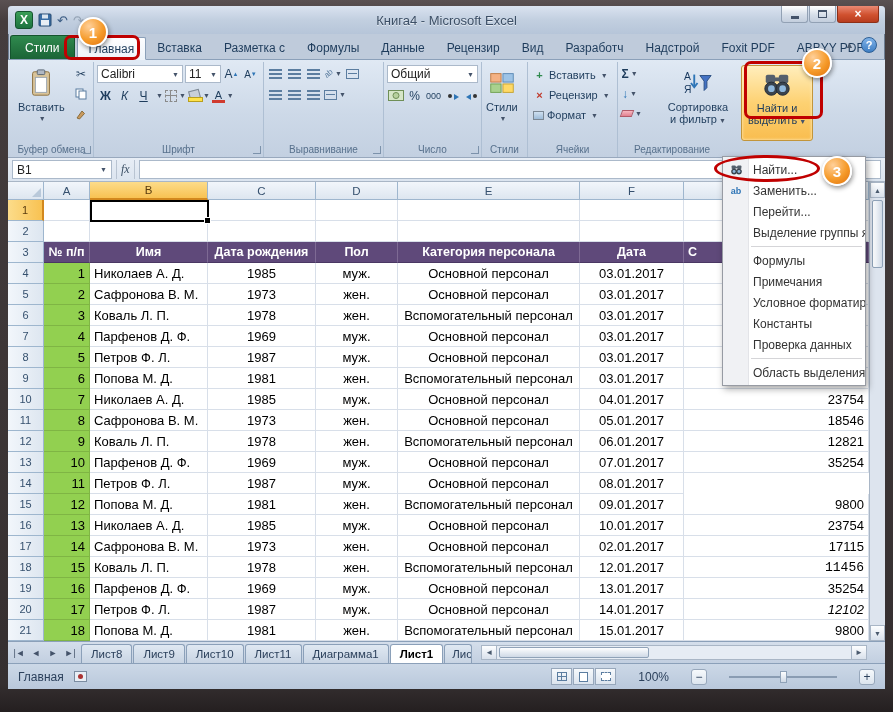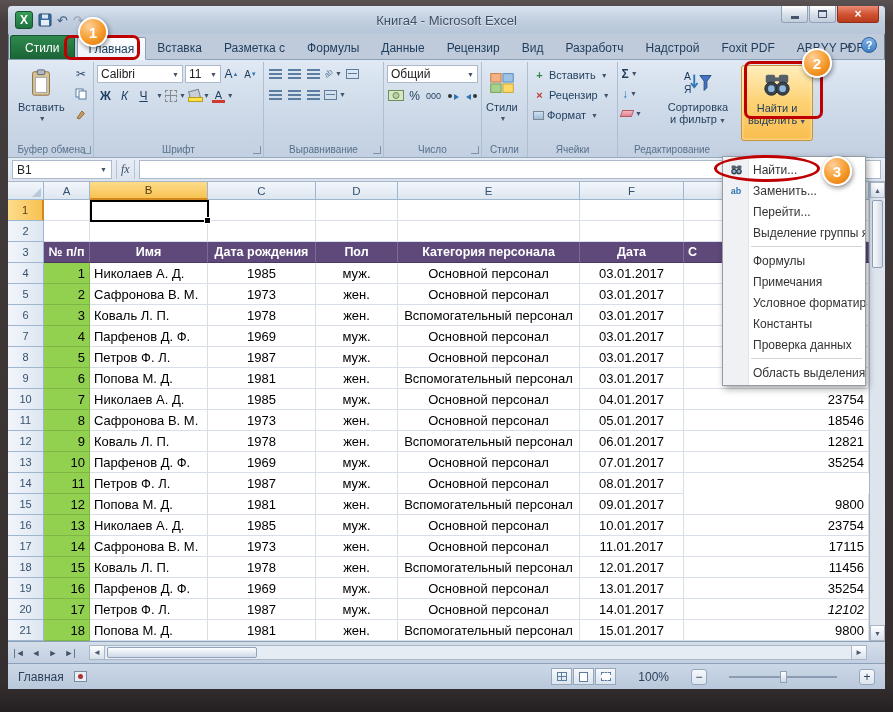--- a/index.html
+++ b/index.html
@@ -591,32 +591,32 @@
             <div class="cell c5" style="width: 104px;">10.01.2017</div>
             <div class="cell c6" style="width: 185px;">23754</div>
           </div>
           <div class="grow">
             <div class="rowh">17</div>
             <div class="cell c0 num" style="width: 46px;">14</div>
             <div class="cell c1" style="width: 118px;">Сафронова В. М.</div>
             <div class="cell c2" style="width: 108px;">1973</div>
             <div class="cell c3" style="width: 82px;">жен.</div>
             <div class="cell c4" style="width: 182px;">Основной персонал</div>
-            <div class="cell c5" style="width: 104px;">11.01.2017</div>
+            <div class="cell c5" style="width: 104px;">02.01.2017</div>
             <div class="cell c6" style="width: 185px;">17115</div>
           </div>
           <div class="grow">
             <div class="rowh">18</div>
             <div class="cell c0 num" style="width: 46px;">15</div>
             <div class="cell c1" style="width: 118px;">Коваль Л. П.</div>
             <div class="cell c2" style="width: 108px;">1978</div>
             <div class="cell c3" style="width: 82px;">жен.</div>
             <div class="cell c4" style="width: 182px;">Вспомогательный персонал</div>
             <div class="cell c5" style="width: 104px;">12.01.2017</div>
-            <div class="cell c6" style="width: 185px;">11456</div>
+            <div class="cell c6" style="width: 185px; font-family: Liberation Mono, monospace;">11456</div>
           </div>
           <div class="grow">
             <div class="rowh">19</div>
             <div class="cell c0 num" style="width: 46px;">16</div>
             <div class="cell c1" style="width: 118px;">Парфенов Д. Ф.</div>
             <div class="cell c2" style="width: 108px;">1969</div>
             <div class="cell c3" style="width: 82px;">муж.</div>
             <div class="cell c4" style="width: 182px;">Основной персонал</div>
             <div class="cell c5" style="width: 104px;">13.01.2017</div>
             <div class="cell c6" style="width: 185px;">35254</div>
@@ -651,20 +651,29 @@
       <div class="varrow bottom">▼</div>
     </div>
 
     <div class="tabbar">
       <div class="navbtns">
         <span class="navbtn">|◄</span>
         <span class="navbtn">◄</span>
         <span class="navbtn">►</span>
         <span class="navbtn">►|</span>
       </div>
+      <div style="display:flex;align-items:flex-end;height:100%">
+          <div class="stab">Лист8</div>
+          <div class="stab">Лист9</div>
+          <div class="stab">Лист10</div>
+          <div class="stab">Лист11</div>
+          <div class="stab">Диаграмма1</div>
+          <div class="stab active">Лист1</div>
+          <div class="stab clipped">Лис</div>
+        </div>
       <div class="hscroll">
         <span class="harrow">◄</span>
         <span class="hthumb"></span>
         <span class="htrack"></span>
         <span class="harrow right">►</span>
       </div>
     </div>
 
     <div class="statusbar">
       <span>Главная</span>

